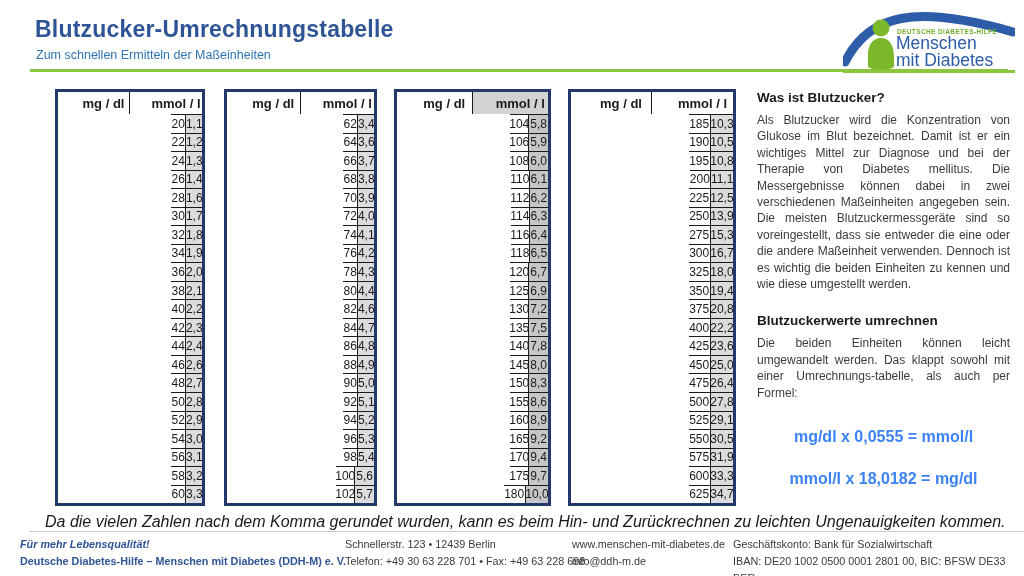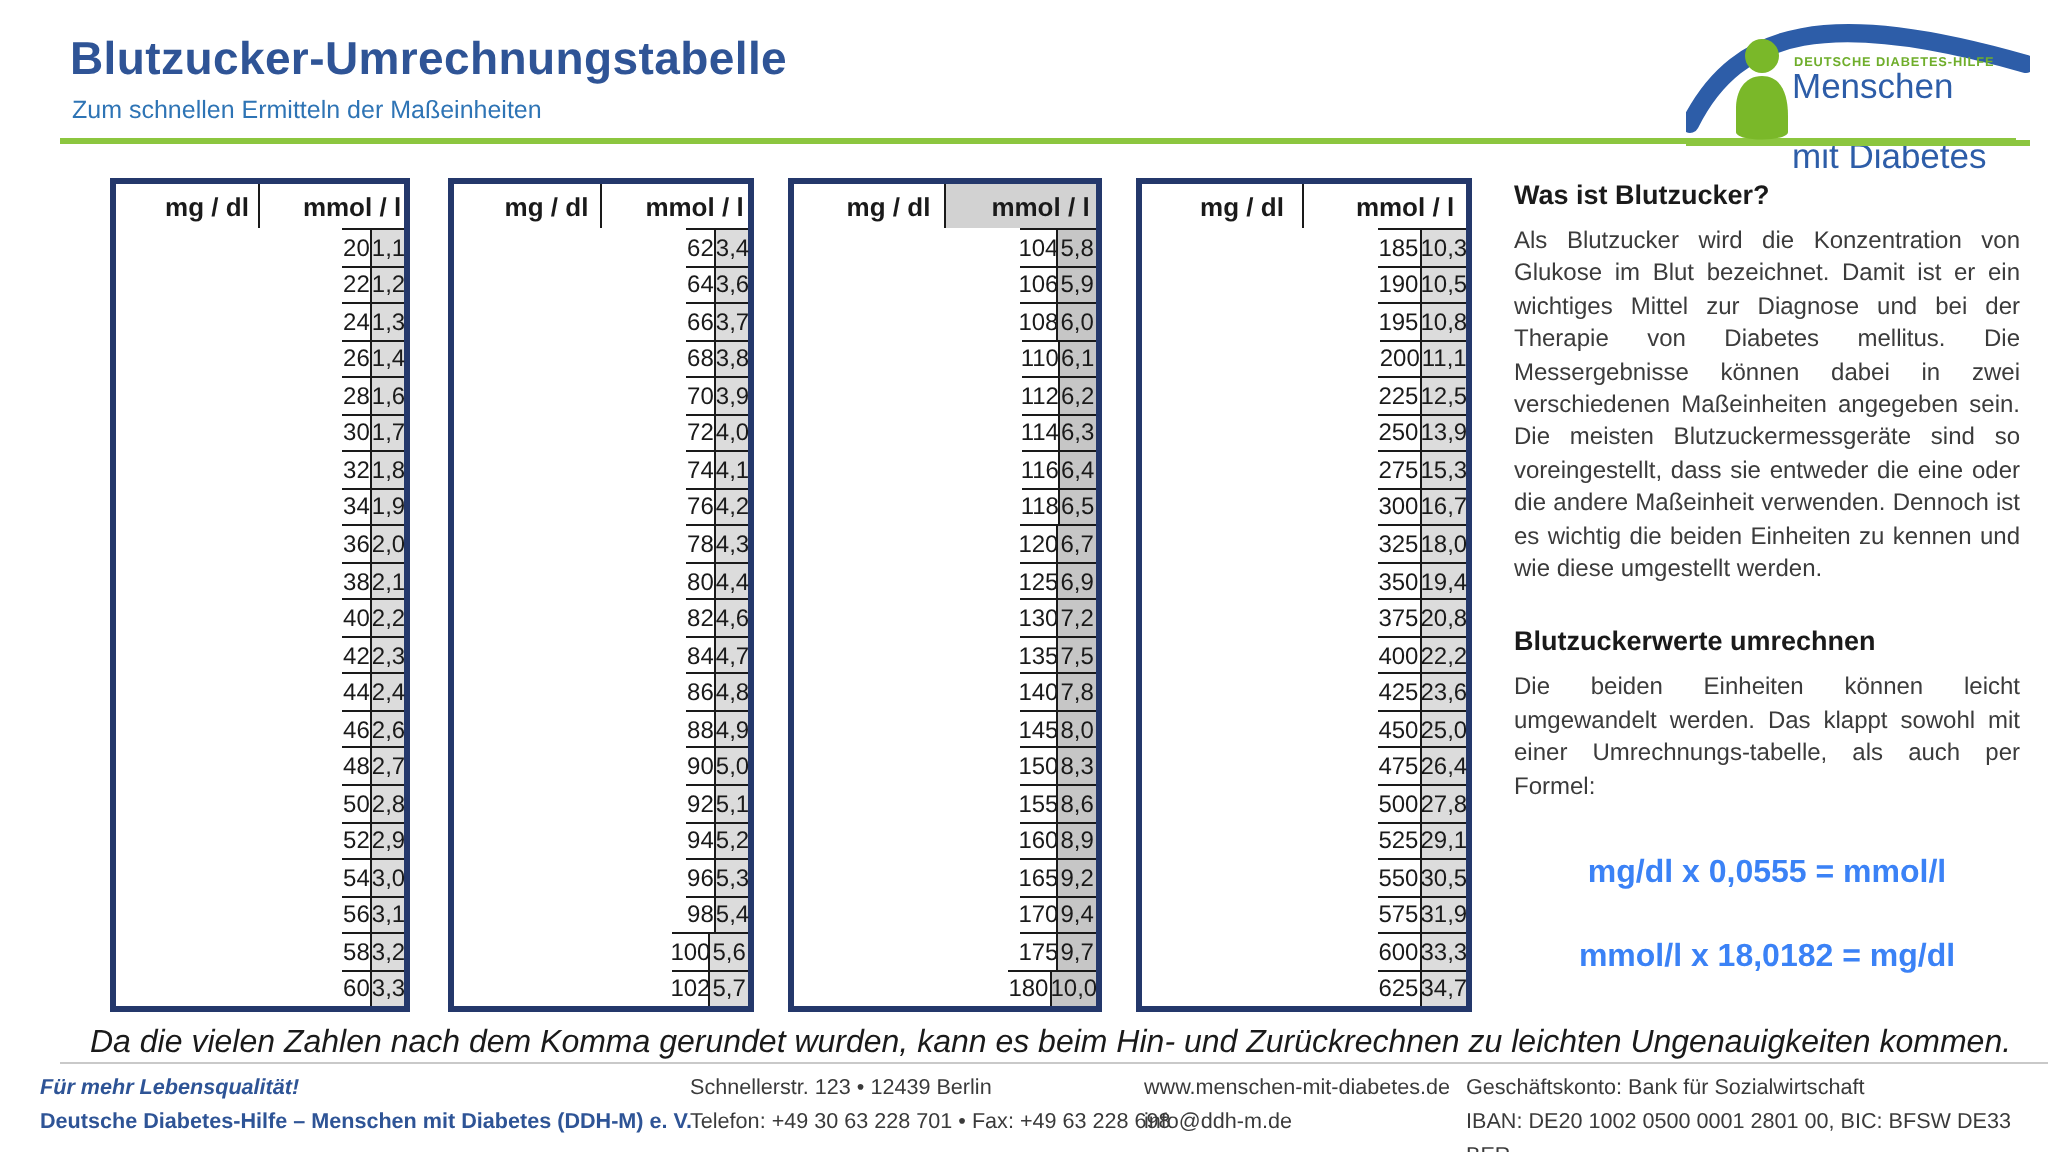--- a/index.html
+++ b/index.html
@@ -10,21 +10,21 @@
   
   .title { position:absolute; left:35px; top:16px; font-size:23px; font-weight:bold; color:#2F5496; letter-spacing:0.2px; }
   .subtitle { position:absolute; left:36px; top:48px; font-size:12.5px; color:#2E74B5; }
   .green-rule { position:absolute; left:30px; right:16px; top:69px; height:3px; background:#8CC63F; }
 
   
   .logo { position:absolute; left:843px; top:2px; width:172px; height:71px; }
   .logo svg { position:absolute; left:0; top:0; }
   .logo-small { position:absolute; left:54px; top:26px; font-size:6.4px; font-weight:bold; color:#6FAE2B; letter-spacing:0.45px; }
   .logo-line1 { position:absolute; left:53px; top:31px; font-size:17.5px; color:#2D5DA8; }
-  .logo-line2 { position:absolute; left:53px; top:66px; font-size:17.5px; color:#2D5DA8;text-align:center; }
+  .logo-line2 { position:absolute; left:53px; top:48px; font-size:17.5px; color:#2D5DA8;text-align:center; }
   .logo-underline { position:absolute; left:0; right:0; bottom:0; height:3px; background:#8CC63F; }
 
   
   .conv-table { position:absolute; top:89px; height:417px; border:3px solid #24386B; background:#fff;
                 display:flex; flex-direction:column; }
   .t1 { left:55px;  width:150px; }
   .t2 { left:224px; width:153px; }
   .t3 { left:394px; width:157px; }
   .t4 { left:568px; width:168px; }
   .thead { display:flex; height:22px; flex:0 0 22px; }

